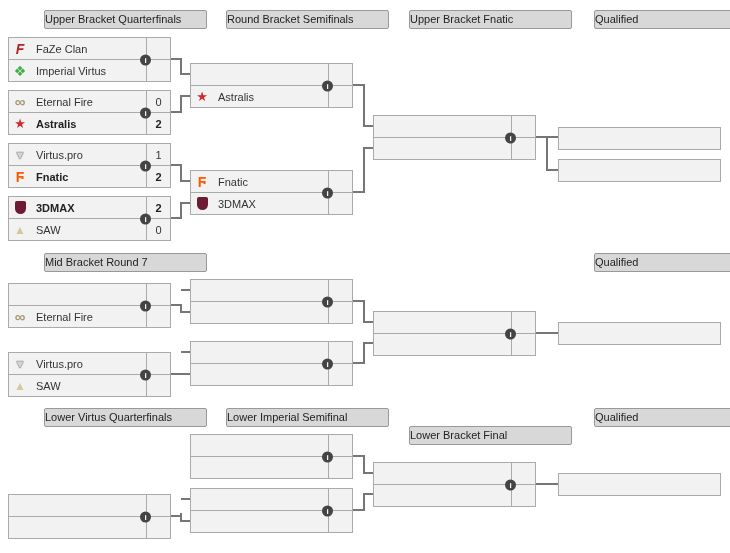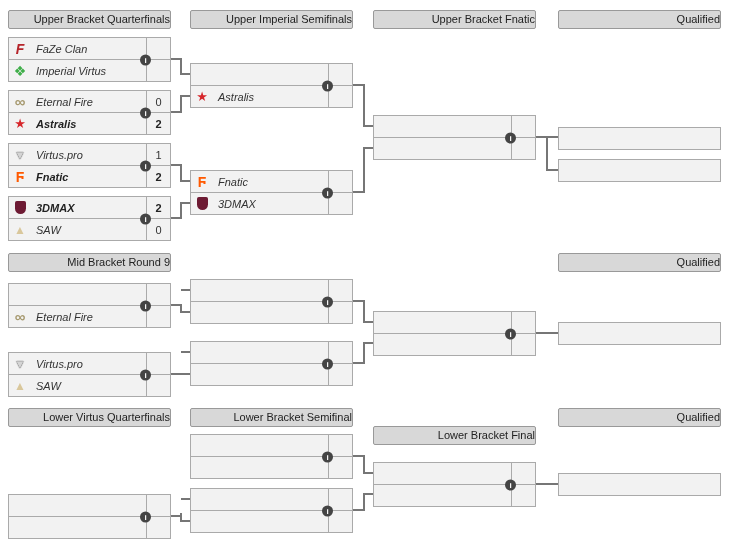--- a/index.html
+++ b/index.html
@@ -1,25 +1,25 @@
 <!DOCTYPE html>
 <html><head>
 <meta charset="utf-8">
 <style>
   html,body{margin:0;padding:0;background:#fff;}
   .stage{position:relative;width:730px;height:553px;background:#fff;
          font-family:"Liberation Sans",sans-serif;font-size:11px;color:#333;overflow:hidden;}
 
-  .hdr{position:absolute;width:161px;height:17px;line-height:17px;text-align:right;
-       background:#d8d8d8;border:1px solid #999;border-radius:2px;color:#222;}
+  .hdr{position:absolute;width:161px;height:17px;line-height:17px;text-align:left;
+       background:#d8d8d8;border:1px solid #999;border-radius:2px;color:#222;margin-left:36px;}
 
   .match{position:absolute;width:163px;background:#f2f2f2;border:1px solid #aaa;box-sizing:border-box;}
   .row{height:21px;display:flex;align-items:center;}
   .row + .row{border-top:1px solid #aaa;}
-  .name{flex:1;white-space:nowrap;overflow:hidden;padding-left:2px;font-style:italic;}
+  .name{flex:1;white-space:nowrap;overflow:hidden;padding-left:2px;}
   .score{flex:0 0 24px;width:24px;align-self:stretch;border-left:1px solid #aaa;
          display:flex;align-items:center;justify-content:center;box-sizing:border-box;}
   [data-winner="true"]{font-weight:bold;color:#222;}
 
   .qual{position:absolute;width:163px;height:23px;background:#f2f2f2;border:1px solid #aaa;box-sizing:border-box;}
 
   .info{position:absolute;right:19px;top:50%;transform:translateY(-50%);z-index:2;
         width:11px;height:11px;border-radius:50%;background:#444;color:#fff;
         font-size:8px;font-weight:bold;line-height:11px;text-align:center;cursor:pointer;}
 
@@ -36,29 +36,29 @@
   .logo[data-logo="threedmax-logo"]{width:11px;flex-basis:11px;height:13px;margin:0 8px 0 6px;
         background:#6d1a33;border-radius:2px 2px 6px 6px;}
   .logo[data-logo="saw-logo"]::before{content:"▲";color:#d9c79b;font-size:12px;}
 </style>
 </head>
 <body>
 
 <div class="stage">
 
   <div class="hdr" style="left:8px;top:10px">Upper Bracket Quarterfinals</div>
-  <div class="hdr" style="left:190px;top:10px">Upper Imperial Semifinals</div>
+  <div class="hdr" style="left:190px;top:10px">Round Bracket Semifinals</div>
   <div class="hdr" style="left:373px;top:10px">Upper Bracket Fnatic</div>
   <div class="hdr" style="left:558px;top:10px">Qualified</div>
 
-  <div class="hdr" style="left:8px;top:253px">Mid Bracket Round 9</div>
+  <div class="hdr" style="left:8px;top:253px">Mid Bracket Round 7</div>
   <div class="hdr" style="left:558px;top:253px">Qualified</div>
 
   <div class="hdr" style="left:8px;top:408px">Lower Virtus Quarterfinals</div>
-  <div class="hdr" style="left:190px;top:408px">Lower Bracket Semifinal</div>
+  <div class="hdr" style="left:190px;top:408px">Lower Imperial Semifinal</div>
   <div class="hdr" style="left:373px;top:426px">Lower Bracket Final</div>
   <div class="hdr" style="left:558px;top:408px">Qualified</div>
 
   <div class="match" style="left:8px;top:37px">
     <div class="row">
       <span class="logo" data-logo="faze-logo"></span>
       <span class="name" data-winner="false">FaZe Clan</span>
       <span class="score" data-winner="false"></span>
     </div>
     <div class="row">

